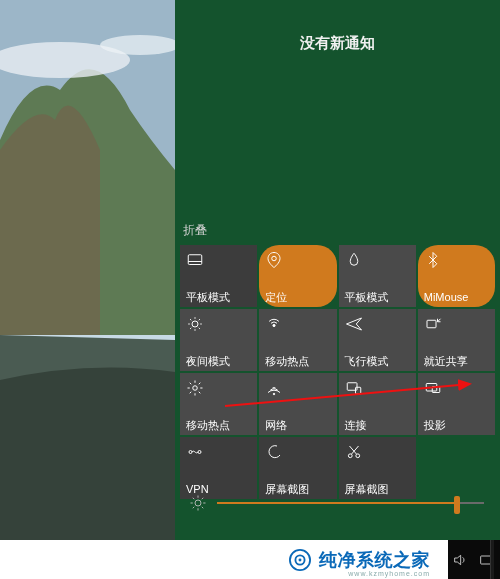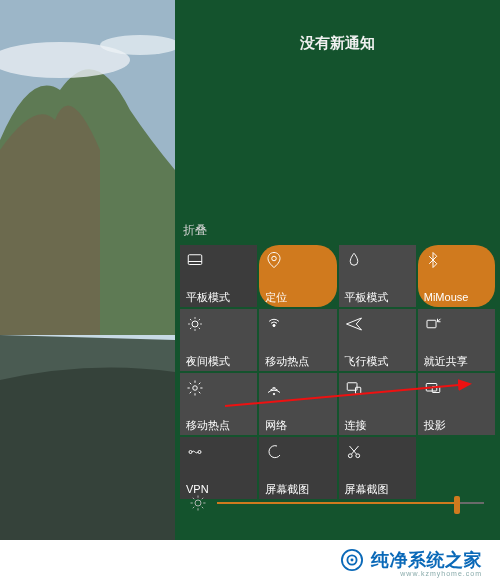--- a/index.html
+++ b/index.html
@@ -41,21 +41,21 @@
   .track .fill { position: absolute; left:0; top:0; height:2px; background:#d07a1e; }
   .thumb { position:absolute; top:-6px; width:6px; height:18px; background:#d07a1e; border-radius:2px; }
 
   .taskbar { position:absolute; left:0; bottom:0; width:500px; height:39px; background:#0a0a0a; }
   .tray { position:absolute; right:6px; bottom:0; height:39px; display:flex; align-items:center; gap:10px; color:#dcdcdc; }
   .tray .ti { width:16px; height:16px; display:flex; align-items:center; justify-content:center; }
   .tray .ti svg { width:16px; height:16px; stroke:currentColor; fill:none; stroke-width:1.3; }
   .ac-edge { position:absolute; right:0; bottom:0; width:4px; height:39px; background:#1a1a1a; border-left:1px solid #333; }
 
   .watermark {
-    position:absolute; left:0; bottom:0; width:500px; height:39px;
+    position:absolute; left:0; bottom:0; width:448px; height:39px;
     background:#fff; display:flex; align-items:center; justify-content:flex-end;
     padding-right:18px; gap:8px; color:#0a69b8; font-weight:700;
   }
   .watermark .logo { width:22px; height:22px; }
   .watermark .txt { font-size:18px; letter-spacing:0.5px; }
   .watermark .sub { position:absolute; left:0; width:100%; text-align:right; bottom:2px; font-size:7px; color:#8aa; padding-right:18px; font-weight:400; letter-spacing:1px;}
 </style>
 </head>
 <body>
 

